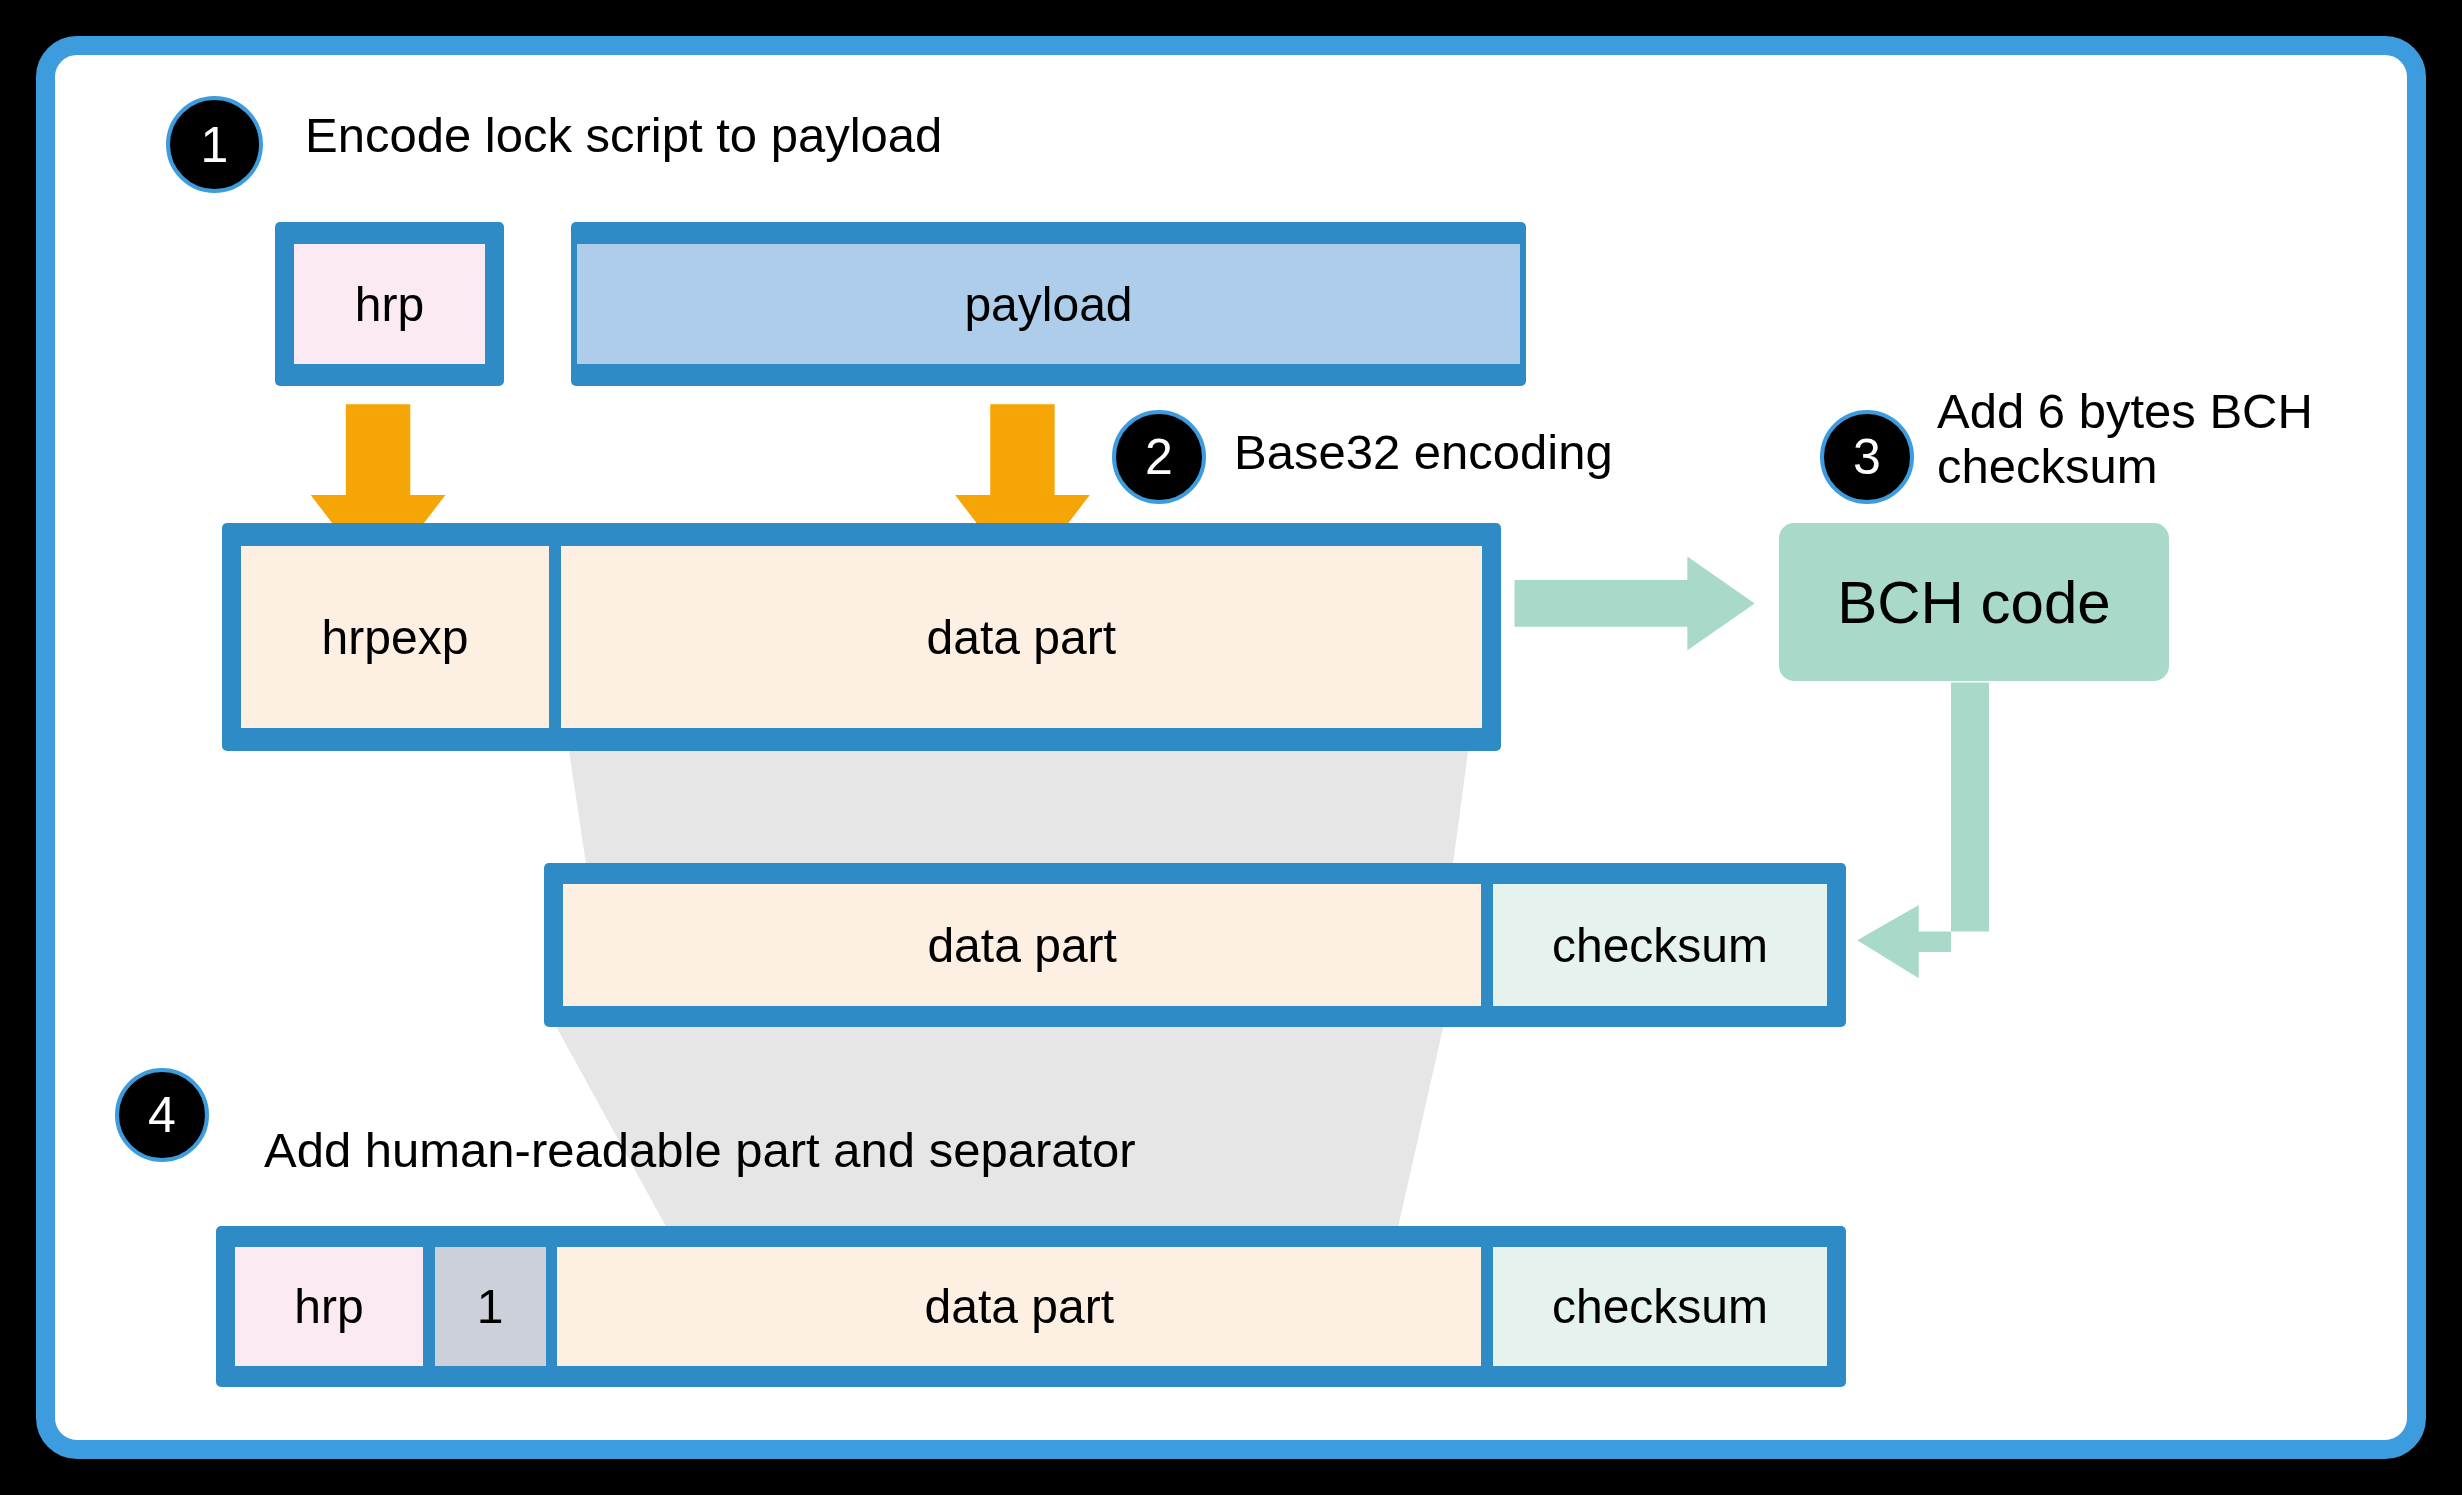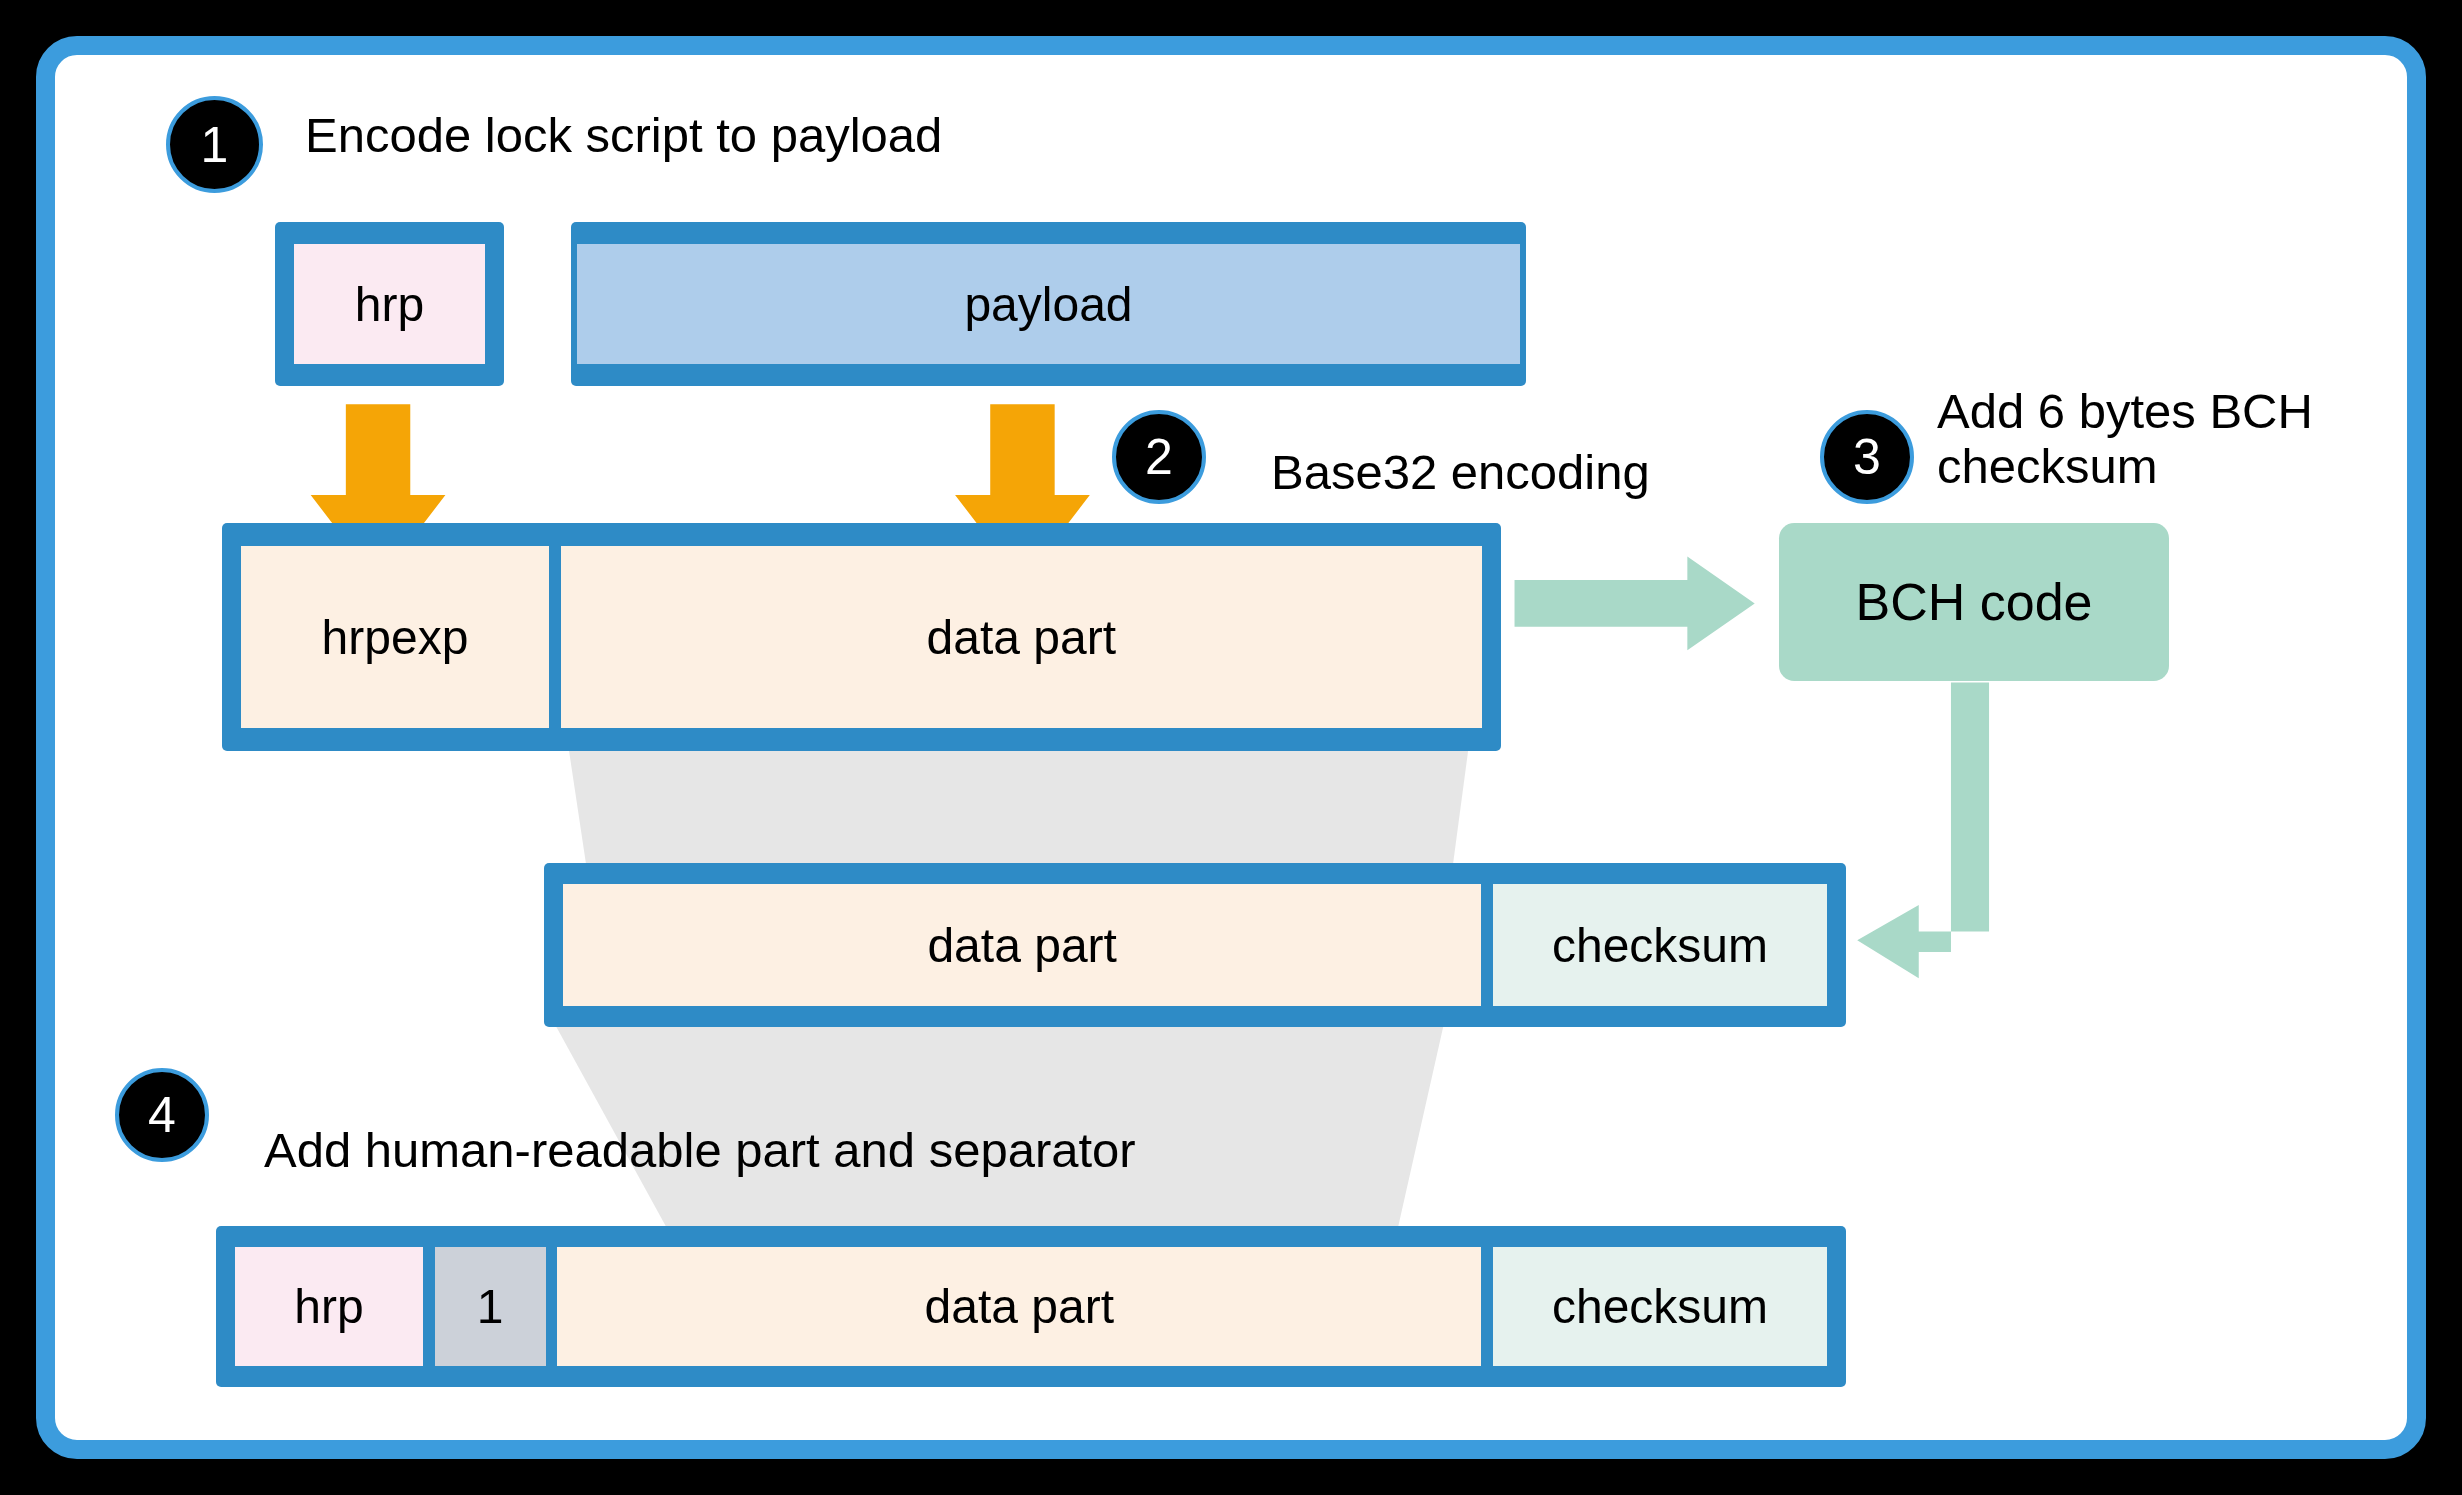--- a/index.html
+++ b/index.html
@@ -77,21 +77,21 @@
   .cell-sep      { background: #ccd1d9; }
 
   
   .bch-box {
     background: #a9d9c8;
     border-radius: 15.2px;
     display: flex;
     align-items: center;
     justify-content: center;
     color: #000000;
-    font-size: 52px;
+    font-size: 60px;
     font-family: "Liberation Sans", sans-serif;
   }
 
   svg.overlay { position: absolute; left: 0; top: 0; width: 2462px; height: 1495px; pointer-events: none; }
 </style>
 </head>
 <body>
 
 <div id="stage">
 
@@ -134,21 +134,21 @@
 
     <div class="abs row-box" style="left:571px; top:222px; width:955px; height:164px; padding:22px 6px;">
       <div class="cell cell-payload" style="width:100%;">
         <span>payload</span>
       </div>
     </div>
 
     <div class="abs badge" style="left:1112px; top:410px; width:94px; height:94px;">
       <span>2</span>
     </div>
-    <div class="abs step-label" style="left:1234px; top:445px; width:586px;margin-left:37px;">Base32 encoding</div>
+    <div class="abs step-label" style="left:1234px; top:425px; width:586px;">Base32 encoding</div>
 
     <div class="abs badge" style="left:1820px; top:410px; width:94px; height:94px;">
       <span>3</span>
     </div>
     <div class="abs step-label" style="left:1937px; top:384px; width:481px;">Add 6 bytes BCH
 checksum</div>
 
     <div class="abs row-box" style="left:222px; top:523px; width:1279px; height:228px; padding:23.4px 19px; gap:11.7px;">
       <div class="cell cell-data" style="width:308px; flex:0 0 308px;">
         <span>hrpexp</span>

